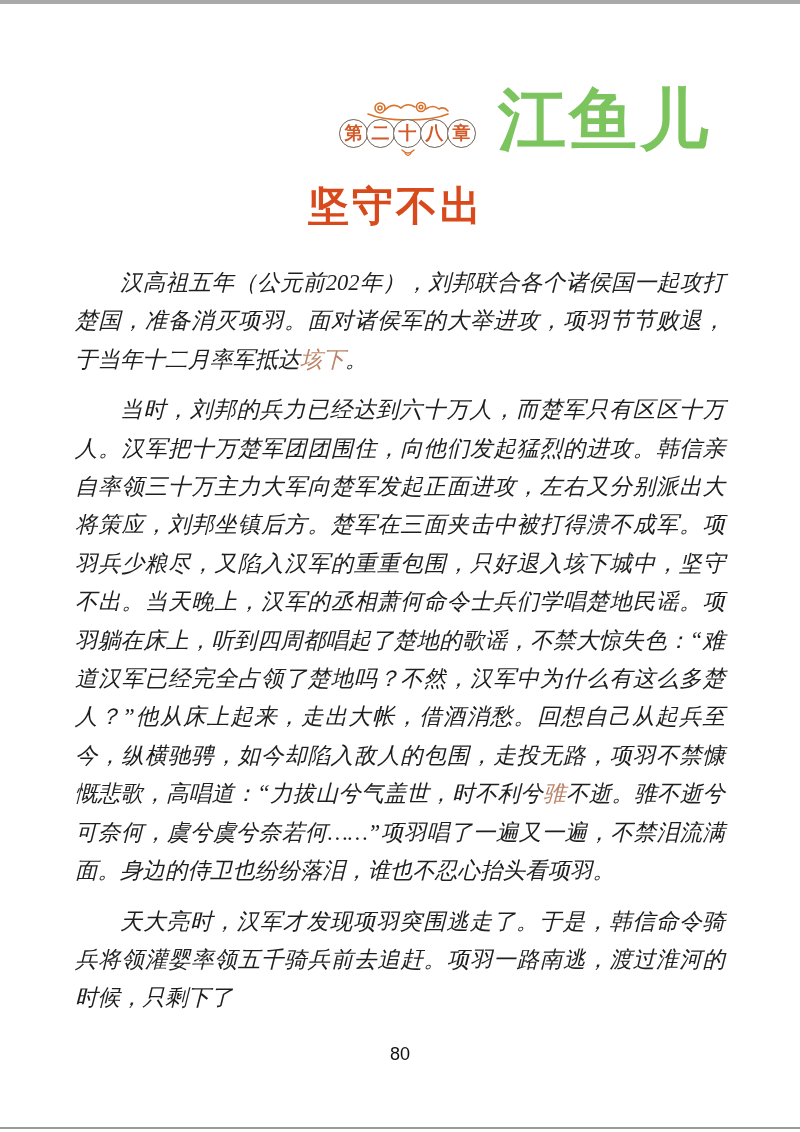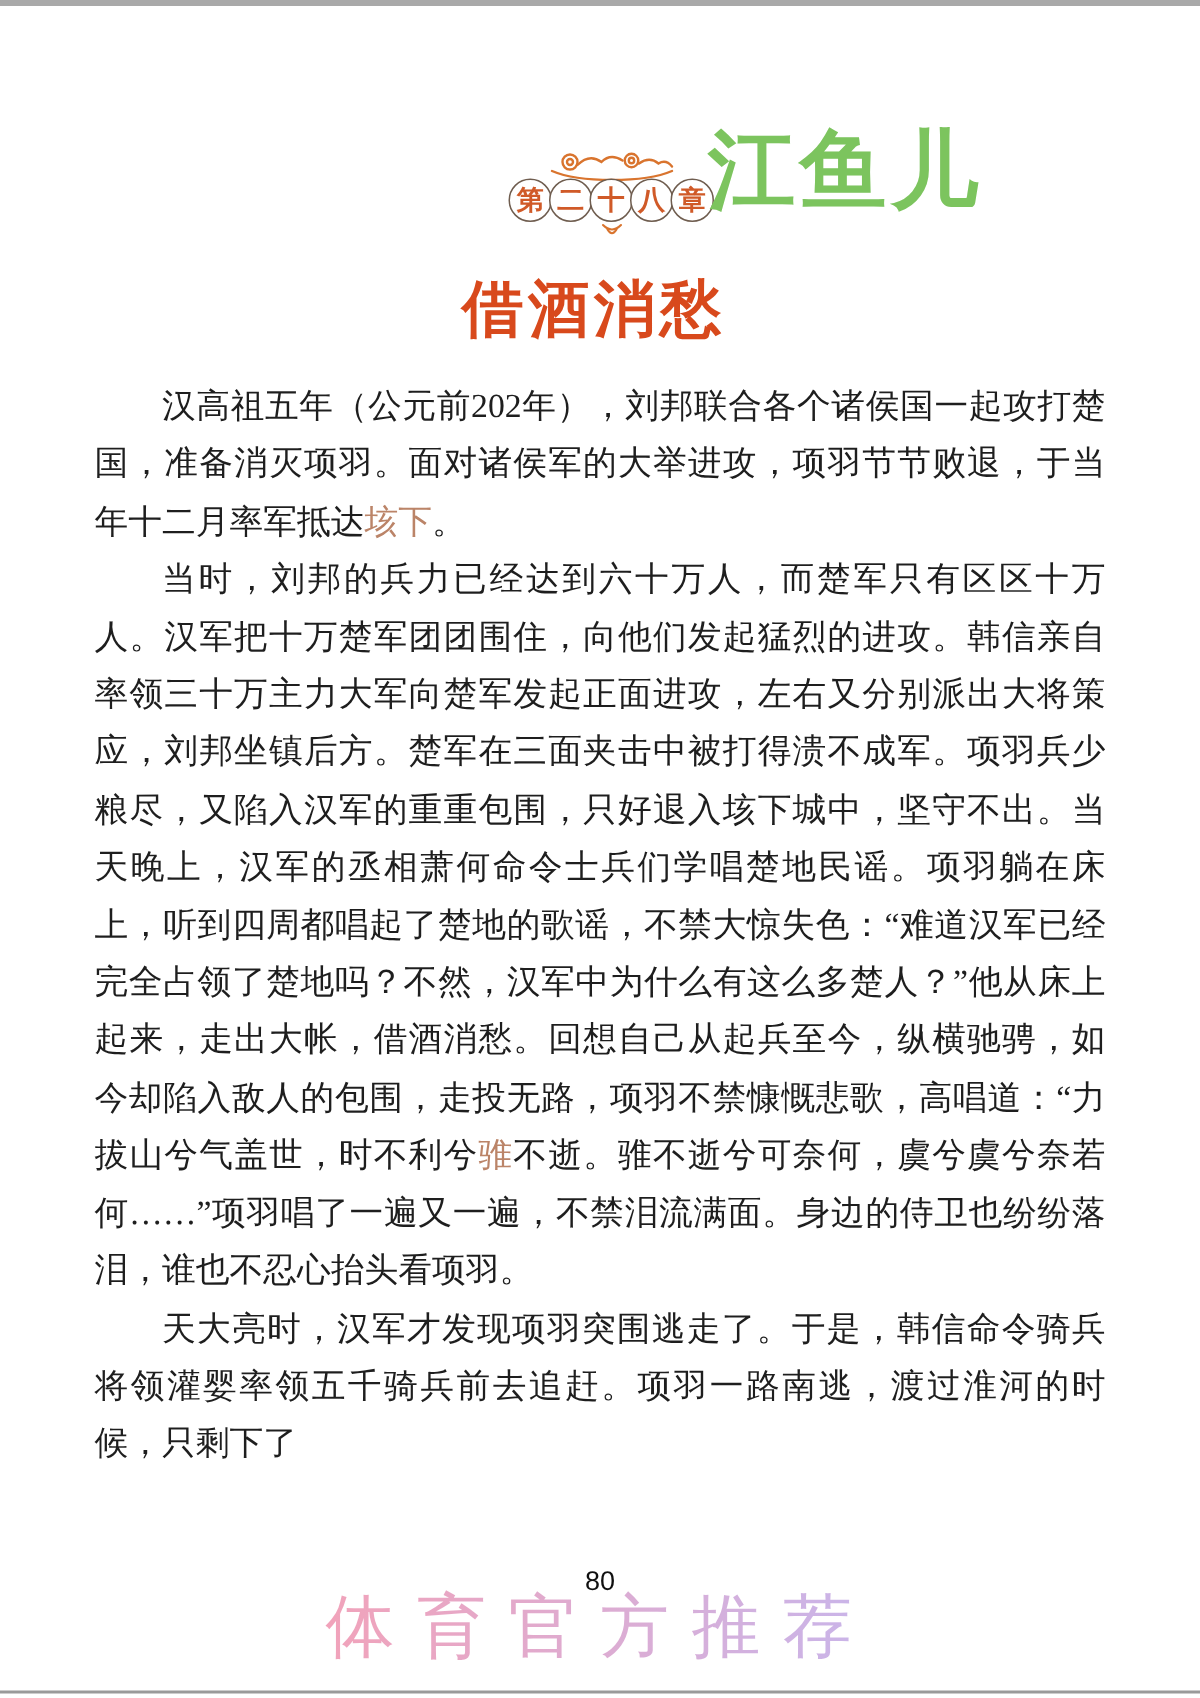--- a/index.html
+++ b/index.html
@@ -17,38 +17,38 @@
   .badge-circles { display:flex; justify-content:center; }
   .badge-circle {
     width:27px; height:27px; border:1.5px solid #6f5d4f; border-radius:50%;
     color:#d05a28; font-weight:bold; font-size:18px; line-height:27px;
     margin-left:-2px; background:#fff; text-align:center;
   }
   .badge-circle:first-child { margin-left:0; }
   .badge .tail { display:block; margin:0 auto; }
   
   .brand {
-    position:absolute; left:472px; top:84px;
+    position:absolute; left:498px; top:84px;
     font-family:"Liberation Sans","DejaVu Sans",sans-serif;
-    font-weight:bold; font-size:58px; line-height:1.05; color:#7cc45e;
+    font-weight:bold; font-size:68px; line-height:1.05; color:#7cc45e;
     letter-spacing:3px; white-space:nowrap;
   }
   
   .title {
     position:absolute; left:308px; top:179px; margin:0;
     font-size:41px; font-weight:bold; color:#d8491c; letter-spacing:3px;
     white-space:nowrap;
   }
   
   .body {
     position:absolute; left:63px; right:63px; top:252px;
     font-size:22.5px; line-height:38.4px; color:#1e1e1e;
     text-align:justify; text-justify:inter-ideograph;
   }
-  .body p { margin:0; text-indent:2em; }
+  .body p { margin:12px; text-indent:2em;font-style:italic; }
   .hl { color:#bb8468; }
   
   .page-number {
     position:absolute; top:1044px; left:0; right:0; text-align:center;
     font-family:"Liberation Sans","DejaVu Sans",sans-serif;
     font-size:18px; color:#101010;
   }
   .footer-watermark {
     position:absolute; top:1054px; left:0; right:0; text-align:center;
     font-size:46px; letter-spacing:15px; white-space:nowrap;
@@ -88,25 +88,24 @@
     <svg class="tail" width="20" height="12" viewBox="0 0 20 12">
       <g fill="none" stroke="#d9742e" stroke-width="1.4" stroke-linecap="round">
         <path d="M4 2 q6 6 12 0"></path>
         <path d="M7 5 q3 5 6 0"></path>
       </g>
     </svg>
   </div>
 
   <div class="brand">江鱼儿</div>
 
-  <h1 class="title">借酒消愁</h1>
+  <h1 class="title">坚守不出</h1>
 
   <div class="body" id="body-text">
       <p><span>汉高祖五年（公元前202年），刘邦联合各个诸侯国一起攻打楚国，准备消灭项羽。面对诸侯军的大举进攻，项羽节节败退，于当年十二月率军抵达</span><span class="hl">垓下</span><span>。</span></p>
       <p><span>当时，刘邦的兵力已经达到六十万人，而楚军只有区区十万人。汉军把十万楚军团团围住，向他们发起猛烈的进攻。韩信亲自率领三十万主力大军向楚军发起正面进攻，左右又分别派出大将策应，刘邦坐镇后方。楚军在三面夹击中被打得溃不成军。项羽兵少粮尽，又陷入汉军的重重包围，只好退入垓下城中，坚守不出。当天晚上，汉军的丞相萧何命令士兵们学唱楚地民谣。项羽躺在床上，听到四周都唱起了楚地的歌谣，不禁大惊失色：“难道汉军已经完全占领了楚地吗？不然，汉军中为什么有这么多楚人？”他从床上起来，走出大帐，借酒消愁。回想自己从起兵至今，纵横驰骋，如今却陷入敌人的包围，走投无路，项羽不禁慷慨悲歌，高唱道：“力拔山兮气盖世，时不利兮</span><span class="hl">骓</span><span>不逝。骓不逝兮可奈何，虞兮虞兮奈若何……”项羽唱了一遍又一遍，不禁泪流满面。身边的侍卫也纷纷落泪，谁也不忍心抬头看项羽。</span></p>
       <p><span>天大亮时，汉军才发现项羽突围逃走了。于是，韩信命令骑兵将领灌婴率领五千骑兵前去追赶。项羽一路南逃，渡过淮河的时候，只剩下了</span></p>
     </div>
 
   <div class="page-number">80</div>
-  <div class="footer-watermark">体育官方推荐</div>
 
   <div class="bottom-line"></div>
 </div>
 
 </body></html>

